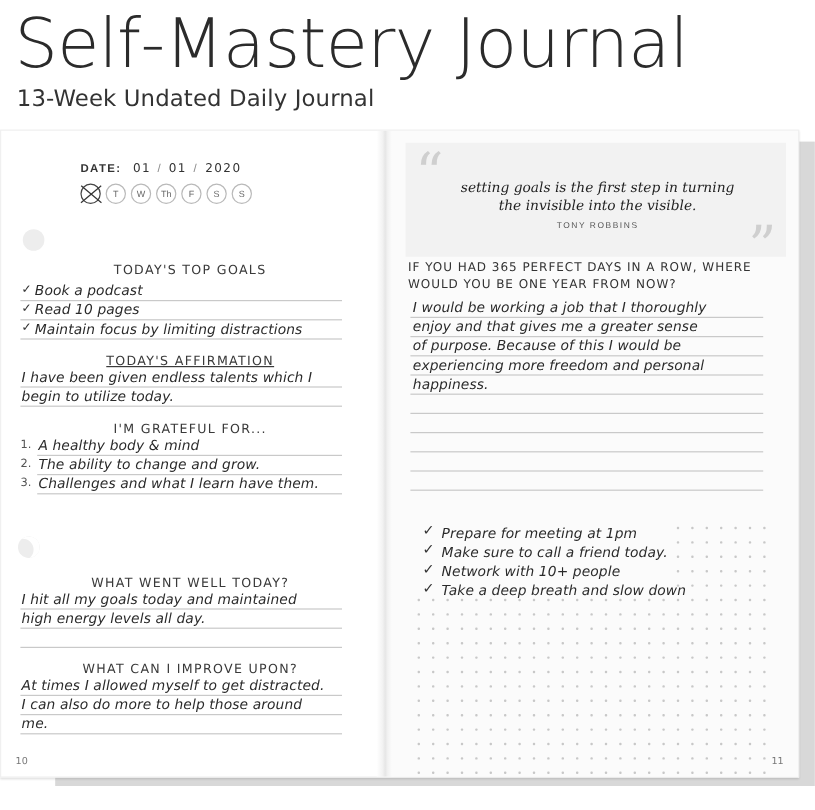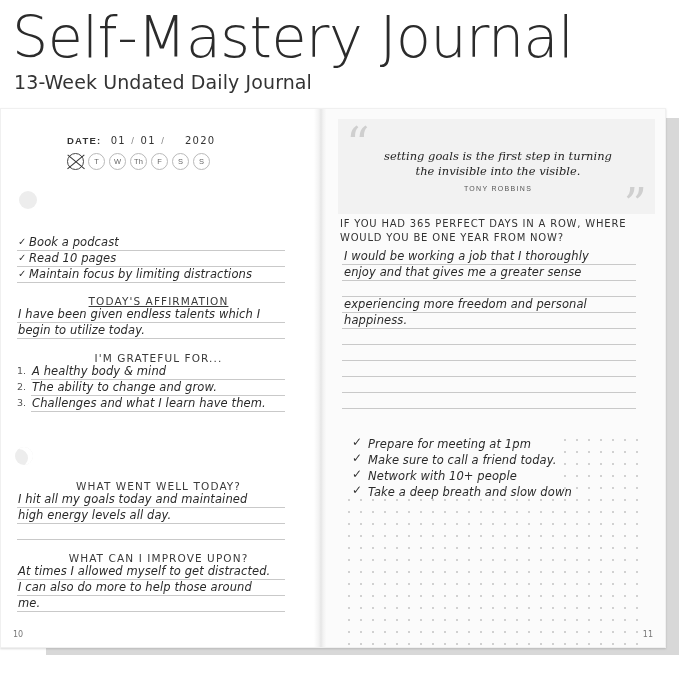--- a/index.html
+++ b/index.html
@@ -83,21 +83,21 @@
     left: 66px; top: 26px;
     display: flex;
     align-items: center;
     font-size: 9.5px;
     letter-spacing: 1.2px;
     color: #333;
   }
   #date-row .dlabel { font-weight: 600; margin-right: 7px; }
   #date-row .dval { width: 20px; text-align: center; font-family: "DejaVu Sans", sans-serif; font-size: 10px;}
   #date-row .dsep { margin: 0 3px; color: #888; }
-  #date-row .dyear { font-family: "DejaVu Sans", sans-serif; font-size: 10px; margin-left: 17px; }
+  #date-row .dyear { font-family: "DejaVu Sans", sans-serif; font-size: 10px; margin-left: 3px; }
 
   #day-row {
     position: absolute;
     left: 66px; top: 44px;
     display: flex;
     gap: 4px;
   }
   .day-circle {
     width: 17px; height: 17px;
     border-radius: 50%;
@@ -299,20 +299,21 @@
           <span>S</span>
         </div>
       <div class="day-circle">
           <span>S</span>
         </div>
     </div>
 
     <div id="sun-icon"></div>
     <div id="moon-icon"></div>
 
+    <div class="sec-title" style="top:110px;">TODAY'S TOP GOALS</div>
     <div class="chk" style="left:17px; top:127px;"><span>✓</span></div>
     <div class="hw line-text" style="left:28px; top:126px;">Book a podcast</div>
     <div class="rule" style="left:16px; top:141px; width:268px;"></div>
 
     <div class="chk" style="left:17px; top:143px;"><span>✓</span></div>
     <div class="hw line-text" style="left:28px; top:142px;">Read 10 pages</div>
     <div class="rule" style="left:16px; top:157px; width:268px;"></div>
 
     <div class="chk" style="left:17px; top:159px;"><span>✓</span></div>
     <div class="hw line-text" style="left:28px; top:158px;">Maintain focus by limiting distractions</div>
@@ -363,20 +364,21 @@
       <div id="quote-author">TONY ROBBINS</div>
       <div id="quote-mark-close">”</div>
     </div>
 
     <div id="prompt-q">IF YOU HAD 365 PERFECT DAYS IN A ROW, WHERE WOULD YOU BE ONE YEAR FROM NOW?</div>
 
     <div class="hw line-text" style="left:18px; top:140px;">I would be working a job that I thoroughly</div>
     <div class="rule" style="left:16px; top:155px; width:294px;"></div>
     <div class="hw line-text" style="left:18px; top:156px;">enjoy and that gives me a greater sense</div>
     <div class="rule" style="left:16px; top:171px; width:294px;"></div>
+    <div class="hw line-text" style="left:18px; top:172px;">of purpose. Because of this I would be</div>
     <div class="rule" style="left:16px; top:187px; width:294px;"></div>
     <div class="hw line-text" style="left:18px; top:188px;">experiencing more freedom and personal</div>
     <div class="rule" style="left:16px; top:203px; width:294px;"></div>
     <div class="hw line-text" style="left:18px; top:204px;">happiness.</div>
     <div class="rule" style="left:16px; top:219px; width:294px;"></div>
     <div class="rule" style="left:16px; top:235px; width:294px;"></div>
     <div class="rule" style="left:16px; top:251px; width:294px;"></div>
     <div class="rule" style="left:16px; top:267px; width:294px;"></div>
     <div class="rule" style="left:16px; top:283px; width:294px;"></div>
     <div class="rule" style="left:16px; top:299px; width:294px;"></div>

